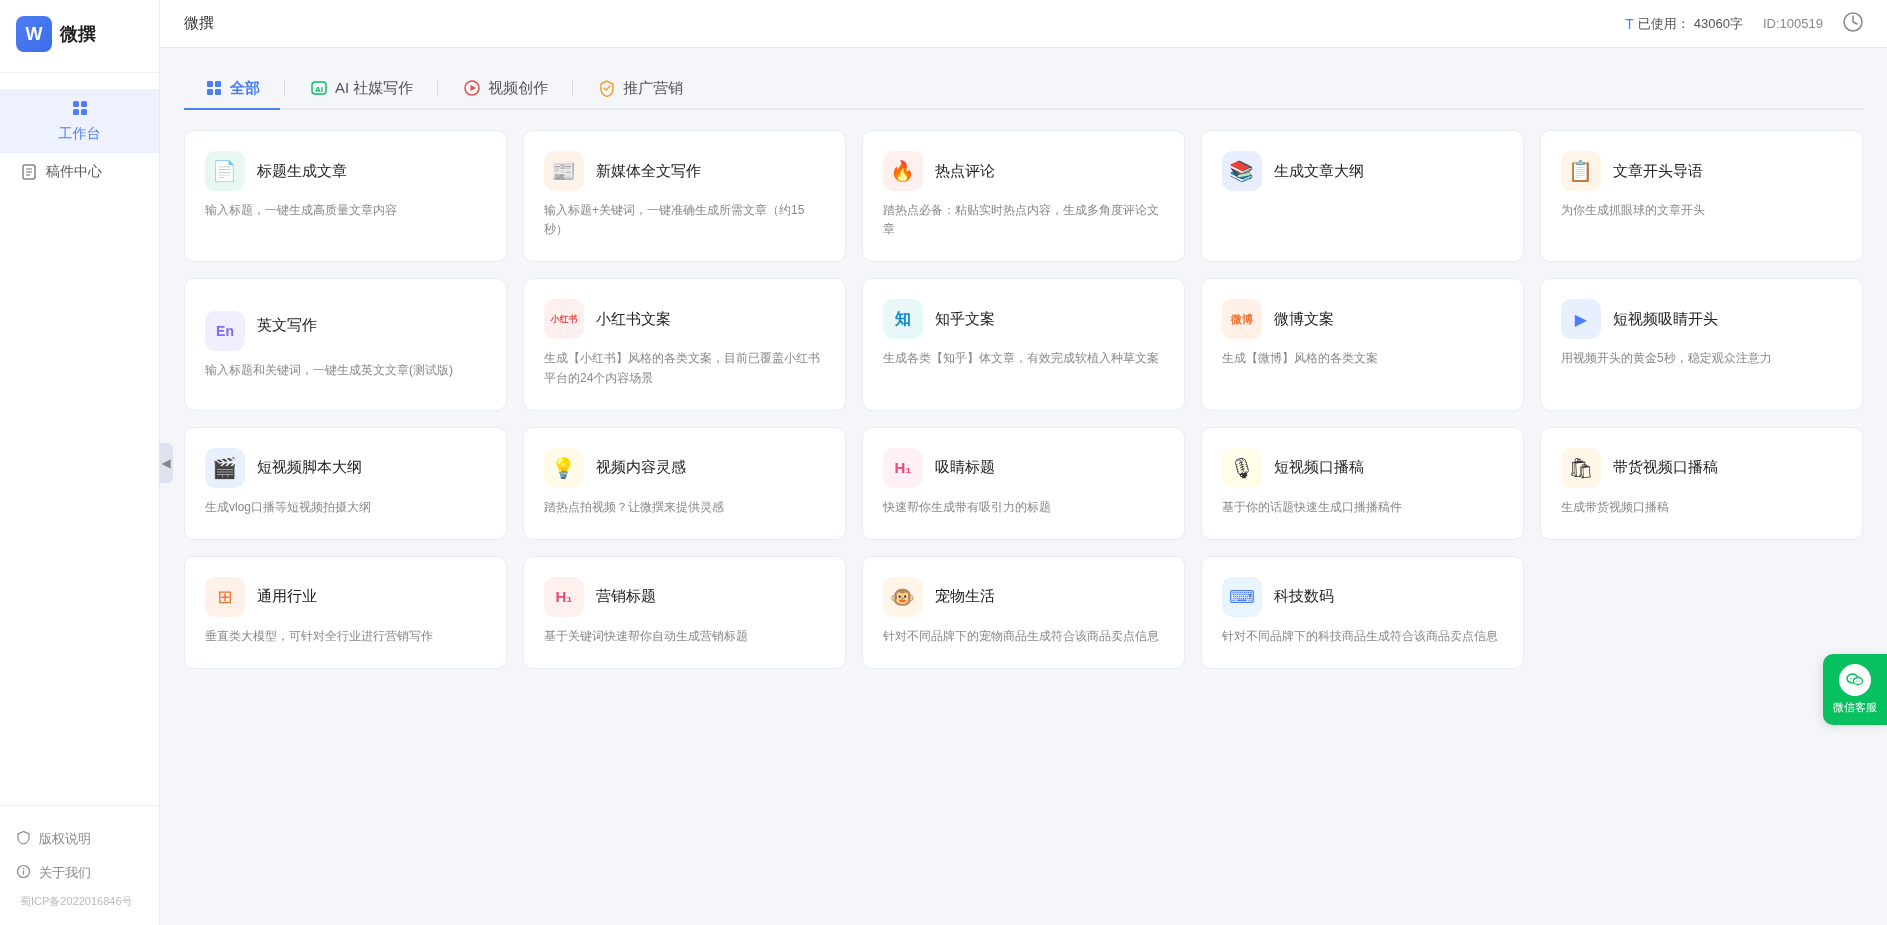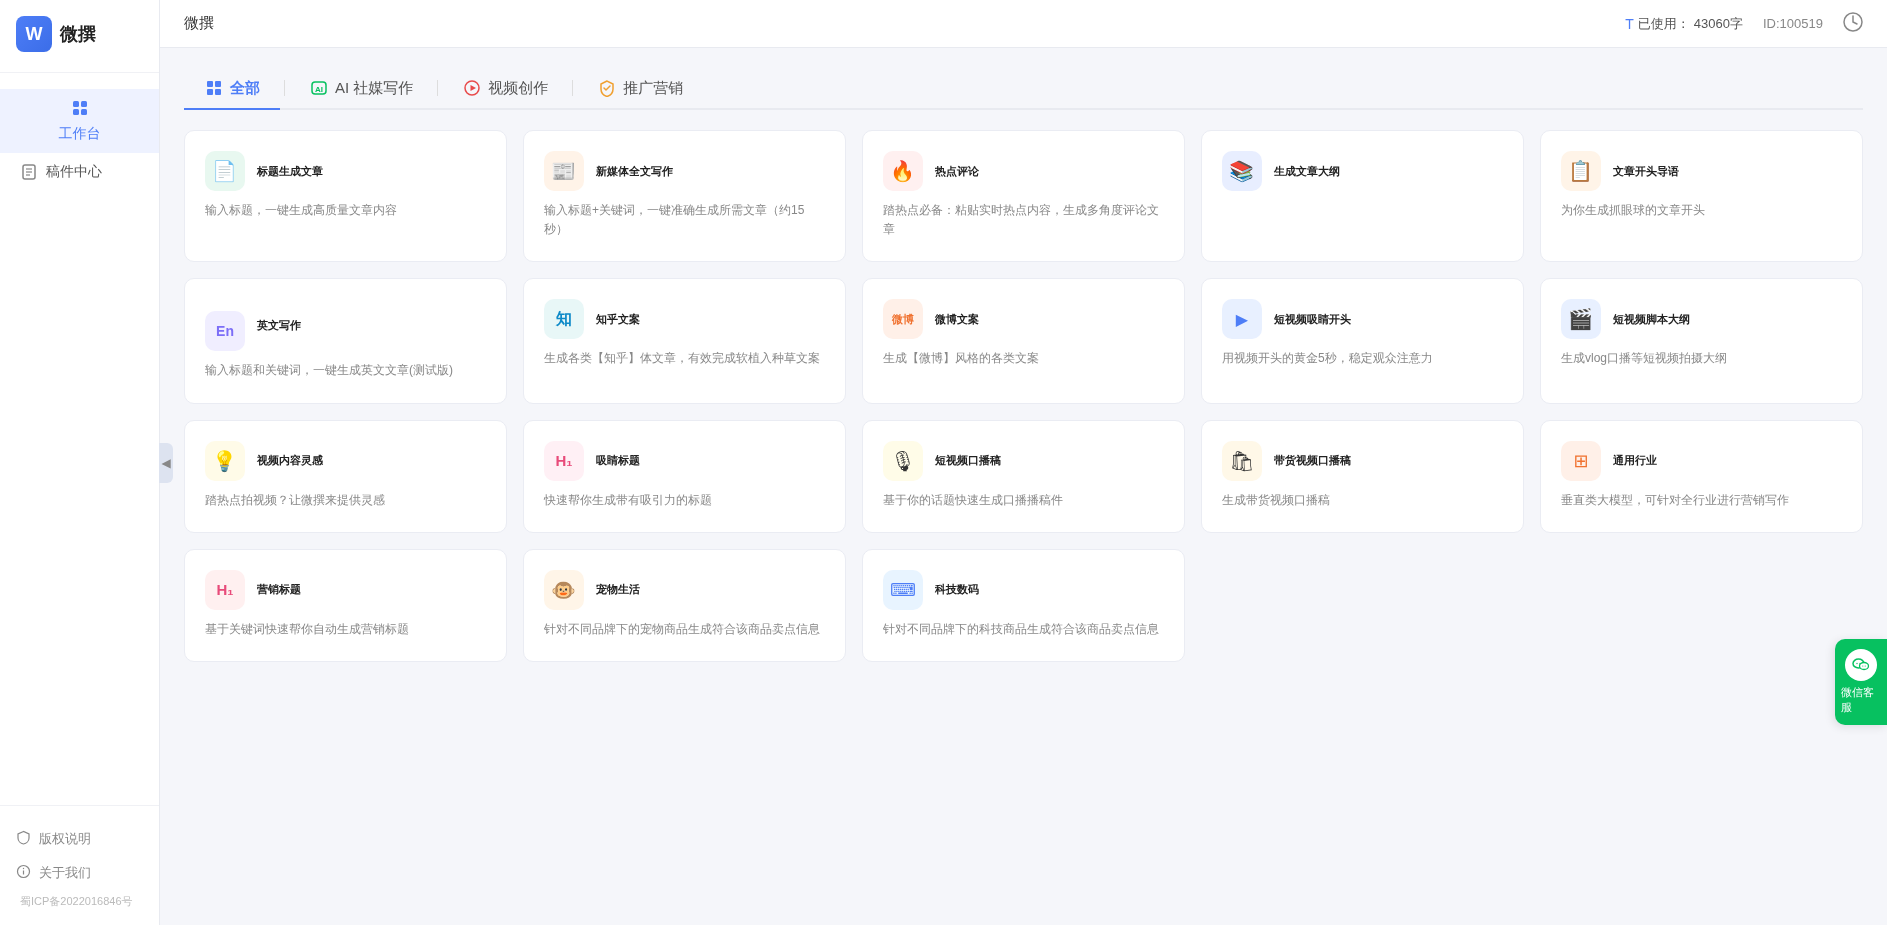--- a/index.html
+++ b/index.html
@@ -108,21 +108,21 @@
     .card {
       background: #fff;
       border-radius: 10px;
       padding: 20px 20px 22px;
       cursor: pointer;
       border: 1px solid #eaecf3;
       transition: box-shadow 0.15s, transform 0.1s;
     }
     .card-header { display: flex; align-items: center; gap: 12px; margin-bottom: 10px; }
     .card-icon { width: 40px; height: 40px; border-radius: 10px; display: flex; align-items: center; justify-content: center; font-size: 20px; flex-shrink: 0; }
-    .card-title { font-size: 11px; font-weight: 700; color: #222; }
+    .card-title { font-size: 15px; font-weight: 400; color: #222; }
     .card-desc { font-size: 12px; color: #888; line-height: 1.6; }
 
     
     .icon-green { background: #e8f8f0; }
     .icon-orange { background: #fff3e8; }
     .icon-red { background: #fff0f0; }
     .icon-blue-dark { background: #e8eeff; }
     .icon-orange2 { background: #fff4e8; }
     .icon-purple { background: #f0eeff; margin-top: 12px; }
     .icon-red2 { background: #fff0f0; }
@@ -136,21 +136,21 @@
     .icon-multi { background: #fff0e8; }
     .icon-red3 { background: #fff0f0; }
     .icon-monkey { background: #fff5e8; }
     .icon-blue3 { background: #e8f4ff; }
 
     
     .float-wechat {
       position: fixed;
       right: 0;
       bottom: 200px;
-      width: 52px;
+      width: 64px;
       background: #07c160;
       border-radius: 10px 0 0 10px;
       padding: 10px 6px;
       display: flex; flex-direction: column; align-items: center;
       cursor: pointer;
       box-shadow: -2px 2px 10px rgba(0,0,0,0.1);
       color: #fff;
       font-size: 11px;
       gap: 4px;
       z-index: 100;
@@ -335,20 +335,29 @@
     <div class="card-header">
       <div class="card-icon icon-purple">
               <span style="font-size:14px;font-weight:bold;color:#7c6ef7;">En</span>
             </div>
       <span class="card-title">英文写作</span>
     </div>
     <div class="card-desc">输入标题和关键词，一键生成英文文章(测试版)</div>
   </div>
         <div class="card">
     <div class="card-header">
+      <div class="card-icon icon-red2">
+              <span style="font-size:9px;font-weight:bold;color:#e84b4b;line-height:1;">小红书</span>
+            </div>
+      <span class="card-title">小红书文案</span>
+    </div>
+    <div class="card-desc">生成【小红书】风格的各类文案，目前已覆盖小红书平台的24个内容场景</div>
+  </div>
+        <div class="card">
+    <div class="card-header">
       <div class="card-icon icon-teal">
               <span style="font-size:16px;font-weight:bold;color:#0e8ac8;">知</span>
             </div>
       <span class="card-title">知乎文案</span>
     </div>
     <div class="card-desc">生成各类【知乎】体文章，有效完成软植入种草文案</div>
   </div>
         <div class="card">
     <div class="card-header">
       <div class="card-icon icon-orange3">

